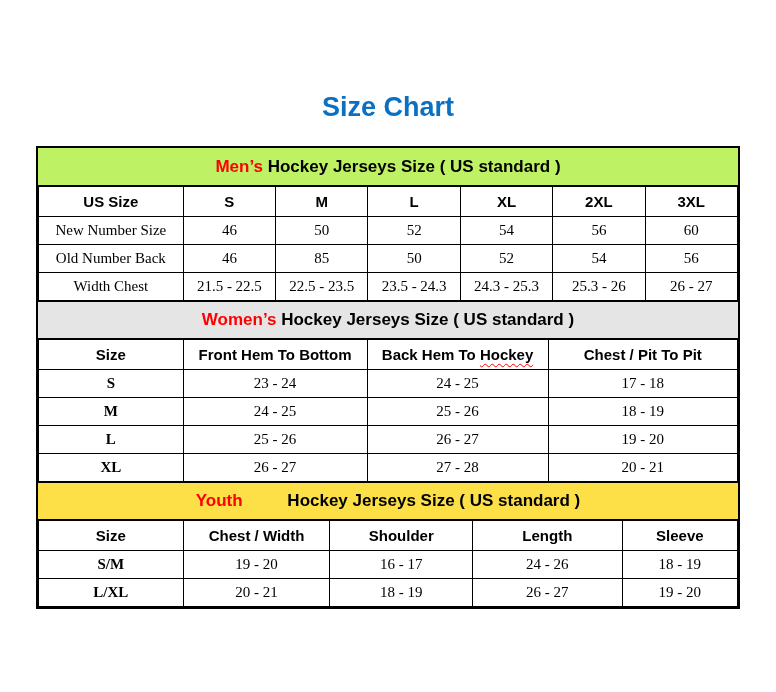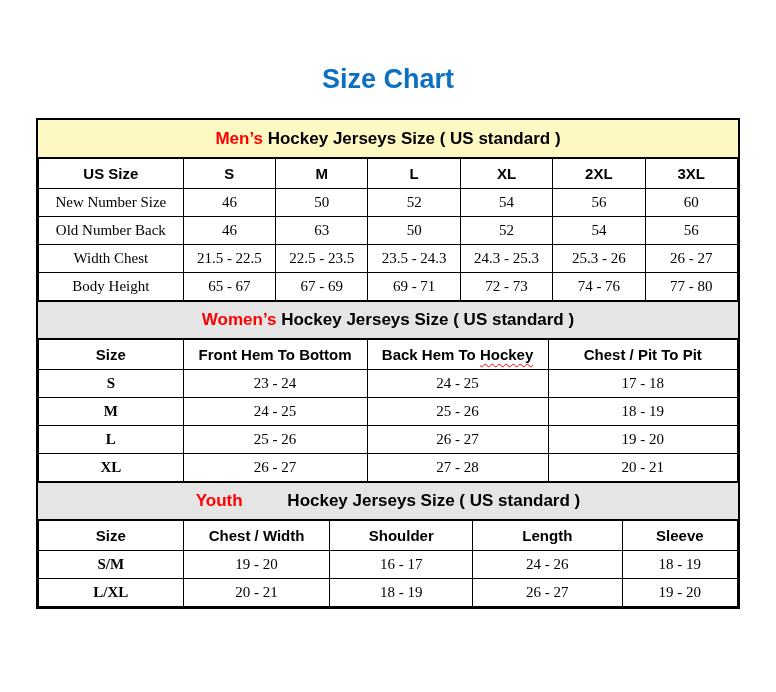--- a/index.html
+++ b/index.html
@@ -3,21 +3,21 @@
 <meta charset="utf-8">
 <style>
   * { box-sizing: border-box; margin: 0; padding: 0; }
   html, body { background: #ffffff; }
   body {
     width: 776px; height: 692px;
     font-family: "Liberation Sans", sans-serif;
     color: #000;
     overflow: hidden;
   }
-  .sheet { width: 776px; height: 692px; padding-top: 60px; }
+  .sheet { width: 776px; height: 692px; padding-top: 88px; }
   .page-title {
     text-align: center;
     font-size: 27px;
     font-weight: bold;
     color: #0c70c2;
     height: 38px;
     line-height: 38px;
     margin-bottom: 20px;
     letter-spacing: 0px;
   }
@@ -81,21 +81,21 @@
 </head>
 <body>
 
 <div class="sheet">
 
   <div class="page-title" style="color: rgb(12, 112, 194);">Size Chart</div>
 
   <div class="chart">
 
     <div class="section" data-section-index="0">
-      <div class="band" style="background: #fef9c3;">
+      <div class="band" style="background: #bef264;">
         <span class="accent" style="color: rgb(255, 0, 0);">Men’s</span><span> Hockey Jerseys Size ( US standard )</span>
       </div>
       <table class="grid t-mens">
           <colgroup>
             <col class="c0">
             <col class="c1">
             <col class="c2">
             <col class="c3">
             <col class="c4">
             <col class="c5">
@@ -118,43 +118,34 @@
               <td>46</td>
               <td>50</td>
               <td>52</td>
               <td>54</td>
               <td>56</td>
               <td>60</td>
             </tr>
             <tr>
               <td class="row-label">Old Number Back</td>
               <td>46</td>
-              <td>63</td>
+              <td>85</td>
               <td>50</td>
               <td>52</td>
               <td>54</td>
               <td>56</td>
             </tr>
             <tr>
               <td class="row-label">Width Chest</td>
               <td>21.5 - 22.5</td>
               <td>22.5 - 23.5</td>
               <td>23.5 - 24.3</td>
               <td>24.3 - 25.3</td>
               <td>25.3 - 26</td>
               <td>26 - 27</td>
-            </tr>
-            <tr>
-              <td class="row-label">Body Height</td>
-              <td>65 - 67</td>
-              <td>67 - 69</td>
-              <td>69 - 71</td>
-              <td>72 - 73</td>
-              <td>74 - 76</td>
-              <td>77 - 80</td>
             </tr>
           </tbody>
         </table>
     </div>
 
     <div class="section" data-section-index="1">
       <div class="band" style="background: #e5e5e5;">
         <span class="accent" style="color: rgb(255, 0, 0);">Women’s</span><span> Hockey Jerseys Size ( US standard )</span>
       </div>
       <table class="grid t-womens">
@@ -195,21 +186,21 @@
               <td class="row-label">XL</td>
               <td>26 - 27</td>
               <td>27 - 28</td>
               <td>20 - 21</td>
             </tr>
           </tbody>
         </table>
     </div>
 
     <div class="section" data-section-index="2">
-      <div class="band" style="background: #e5e5e5; gap: 40px;">
+      <div class="band" style="background: #fde047; gap: 40px;">
         <span class="accent" style="color: rgb(255, 0, 0);">Youth</span><span> Hockey Jerseys Size ( US standard )</span>
       </div>
       <table class="grid t-youth">
           <colgroup>
             <col class="c0">
             <col class="c1">
             <col class="c2">
             <col class="c3">
             <col class="c4">
           </colgroup>

